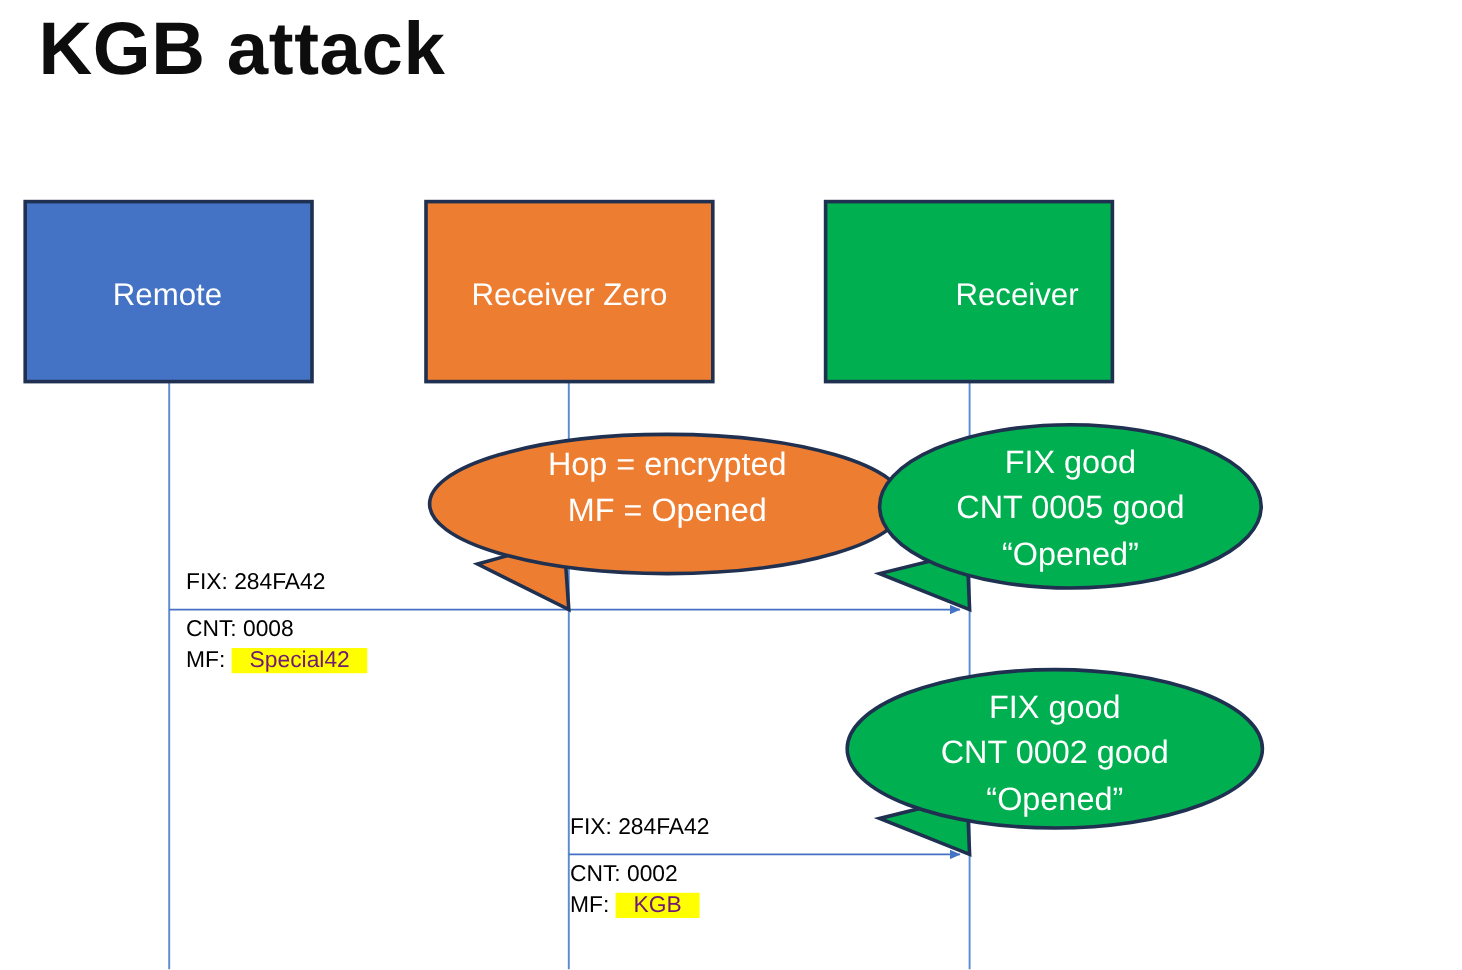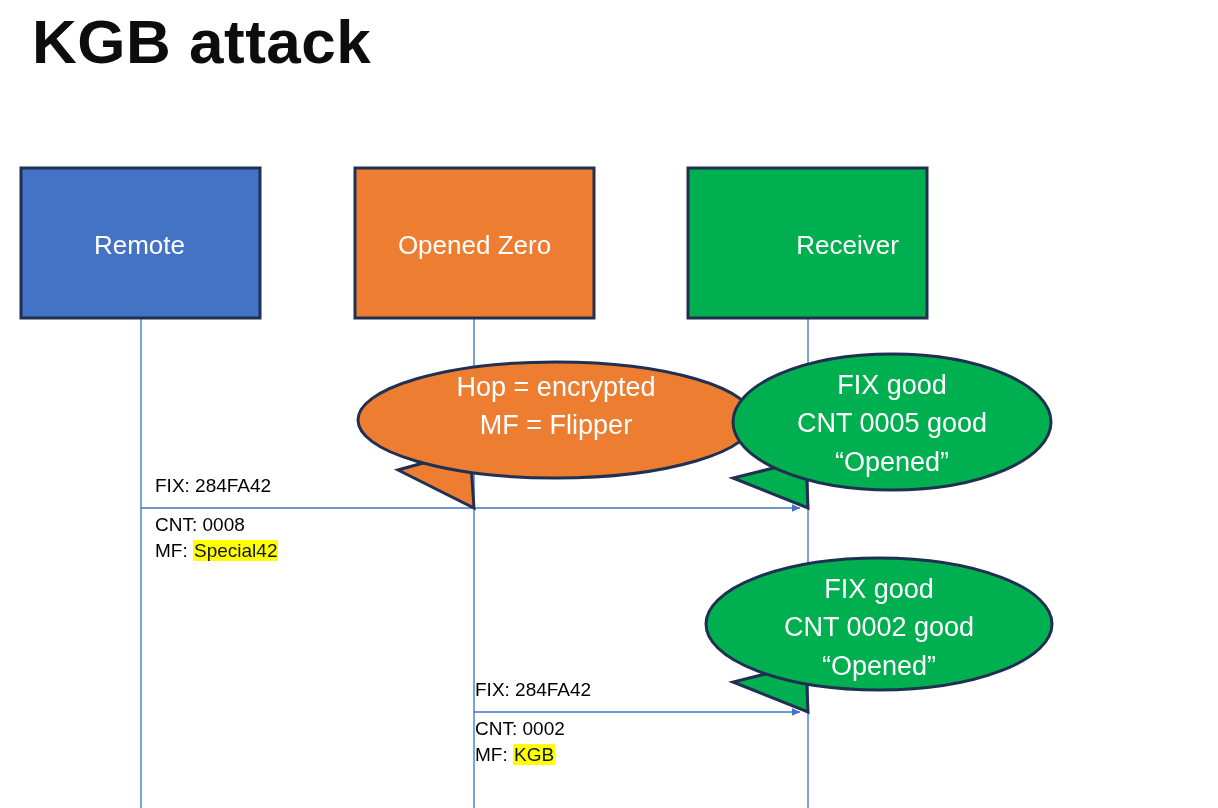--- a/index.html
+++ b/index.html
@@ -67,22 +67,22 @@
   
   .msg {
     position: absolute;
     color: #000000;
     font-size: 19px;
     line-height: 1.38;
     white-space: nowrap;
   }
   .msg .hl {
     background: #FFFF00;
-    color: #0f172a;
-    padding: 0 1px;
+    color: #701a75;
+    padding: 0 15px;
   }
 </style>
 </head>
 <body>
 
 <div id="slide">
 
   <div id="slide-title">KGB attack</div>
 
   <svg id="diagram" viewBox="0 0 1218 808">
@@ -119,27 +119,27 @@
 
     <g>
       <path d="M 806 664 L 808 712 L 733 682 Z" fill="#00B050" stroke="#1F3050" stroke-width="3"></path>
       <ellipse cx="879" cy="624" rx="173" ry="66" fill="#00B050" stroke="#1F3050" stroke-width="3"></ellipse>
     </g>
 
   </svg>
 
   <div class="actor-label" style="left:21px; top:230px; width:237px;">Remote</div>
 
-  <div class="actor-label" style="left:355px; top:230px; width:239px;">Opened Zero</div>
+  <div class="actor-label" style="left:355px; top:230px; width:239px;">Receiver Zero</div>
 
   <div class="actor-label" style="left:728px; top:230px; width:239px;">Receiver</div>
 
   <div class="callout-text" style="left:358px; top:368px; width:396px;">
     <div>Hop = encrypted</div>
-    <div>MF = Flipper</div>
+    <div>MF = Opened</div>
   </div>
 
   <div class="callout-text" style="left:733px; top:366px; width:318px;">
     <div>FIX good</div>
     <div>CNT 0005 good</div>
     <div>“Opened”</div>
   </div>
 
   <div class="callout-text" style="left:720px; top:570px; width:318px;">
     <div>FIX good</div>

